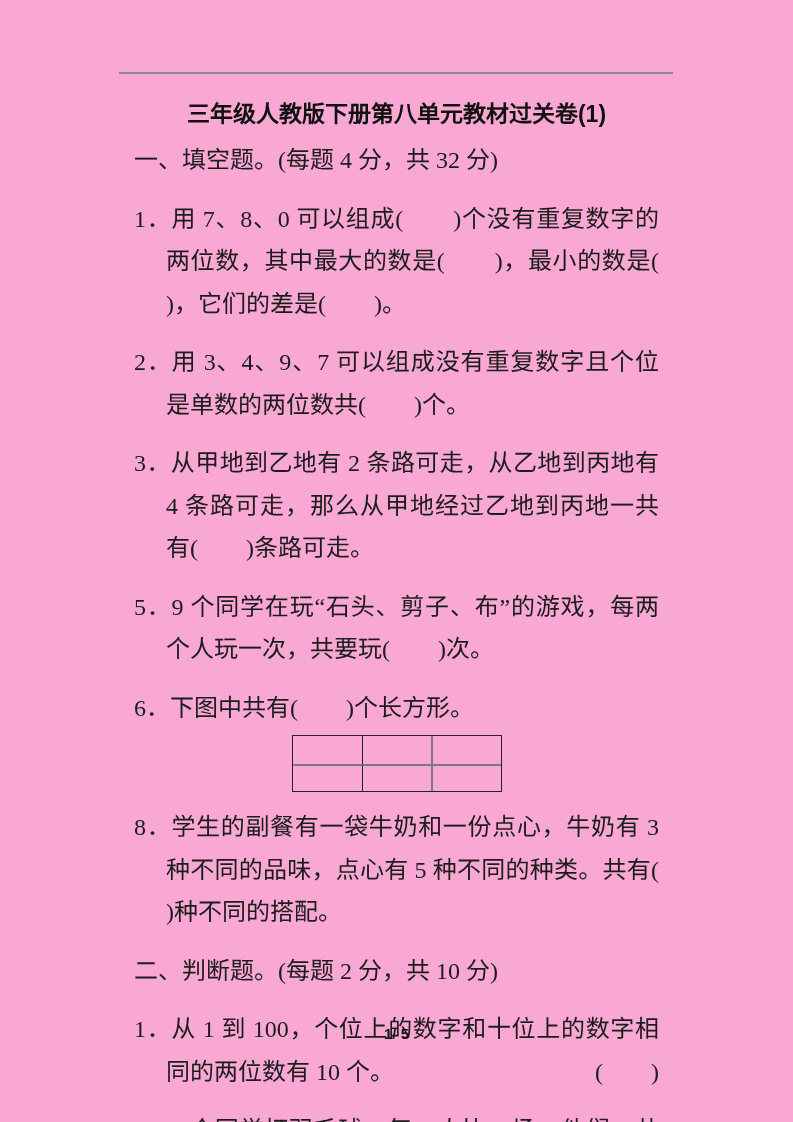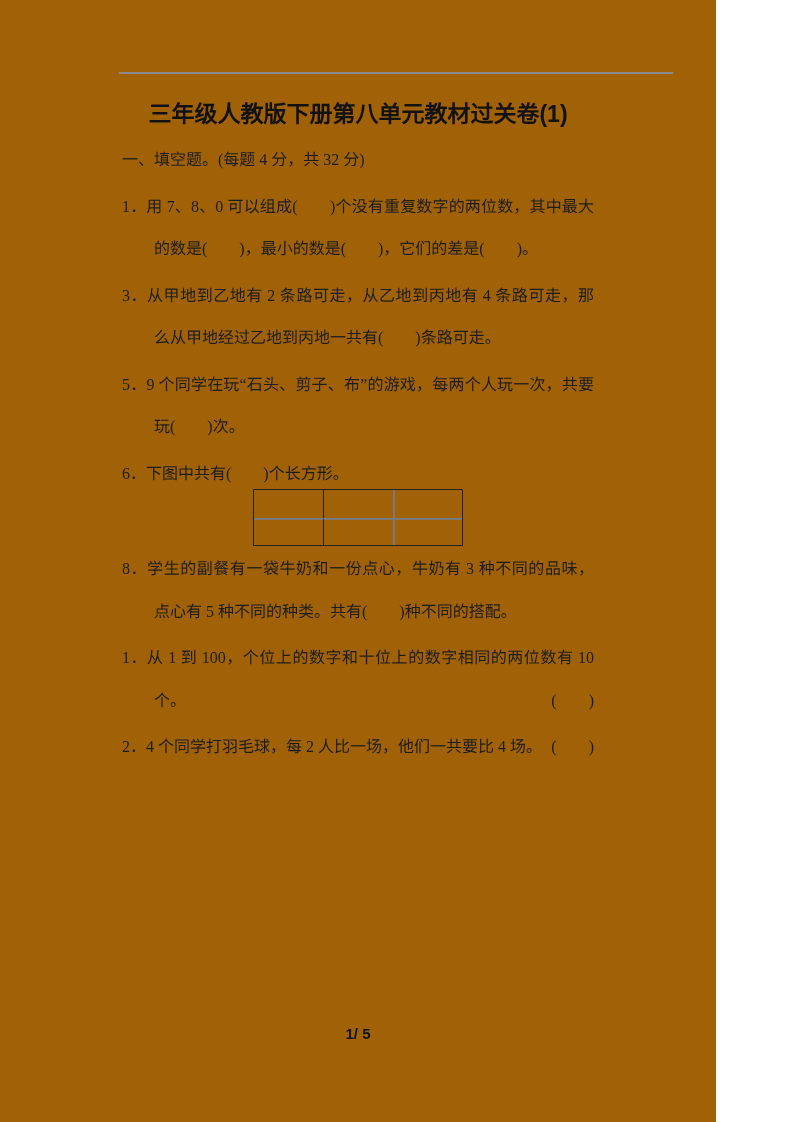--- a/index.html
+++ b/index.html
@@ -1,35 +1,35 @@
 <!DOCTYPE html>
 <html lang="zh-CN" style="--rule: #8a8a8a; --text: #1c1c1c; --grid-line: #222222; --grid-line-thick: #7a7a7a;"><head>
 <meta charset="utf-8">
 <style>
   :root{
     --rule:#8a8a8a; --text:#1c1c1c; --grid-line:#222222; --grid-line-thick:#7a7a7a;
   }
   html,body{margin:0;padding:0;background:#ffffff;}
   .page{
-    position:relative; width:716px; height:1122px; background:#a16207;
+    position:relative; width:793px; height:1122px; background:#f9a8d4;
     overflow:hidden; font-family:"Liberation Serif","DejaVu Serif",serif;
     color:var(--text);
   }
   .top-rule{
     position:absolute; top:72px; left:119px; width:554px; height:2px;
     background:var(--rule);
   }
   .title{
     margin:97px 0 0 0; line-height:34px; text-align:center;
     font-family:"Liberation Sans","DejaVu Sans",sans-serif;
     font-weight:700; font-size:23px; color:#111;
   }
   .content{ padding:0 118px; }
   .content p{
-    margin:4px; font-size:16px; line-height:42.5px; text-align:justify;
+    margin:16px; font-size:24px; line-height:42.5px; text-align:justify;
     word-break:break-all;
   }
   .content p.first{ margin-top:8px; }
   .sec{ font-weight:normal; }
   .q{ padding-left:32px; text-indent:-32px; }
   .tf{ position:relative; }
   .tf .blank{ position:absolute; right:0; bottom:0; text-indent:0; }
   .grid{
     width:208px; height:55px; margin:-10px auto -2px auto;
     display:grid; grid-template-columns:repeat(3,1fr); grid-template-rows:repeat(2,1fr);
@@ -53,40 +53,42 @@
   <div class="top-rule"></div>
 
   <h1 class="title">三年级人教版下册第八单元教材过关卷(1)</h1>
 
   <div class="content">
 
     <p class="sec first">一、填空题。(每题 4 分，共 32 分)</p>
 
     <p class="q"><span class="qnum">1．</span><span>用 7、8、0 可以组成(　　)个没有重复数字的两位数，其中最大的数是(　　)，最小的数是(　　)，它们的差是(　　)。</span></p>
 
+    <p class="q"><span class="qnum">2．</span><span>用 3、4、9、7 可以组成没有重复数字且个位是单数的两位数共(　　)个。</span></p>
 
     <p class="q"><span class="qnum">3．</span><span>从甲地到乙地有 2 条路可走，从乙地到丙地有 4 条路可走，那么从甲地经过乙地到丙地一共有(　　)条路可走。</span></p>
 
 
     <p class="q"><span class="qnum">5．</span><span>9 个同学在玩“石头、剪子、布”的游戏，每两个人玩一次，共要玩(　　)次。</span></p>
 
     <p class="q"><span class="qnum">6．</span><span>下图中共有(　　)个长方形。</span></p>
 
     <div class="grid">
         <div></div>
         <div></div>
         <div></div>
         <div></div>
         <div></div>
         <div></div>
       </div>
 
 
     <p class="q"><span class="qnum">8．</span><span>学生的副餐有一袋牛奶和一份点心，牛奶有 3 种不同的品味，点心有 5 种不同的种类。共有(　　)种不同的搭配。</span></p>
 
+    <p class="sec">二、判断题。(每题 2 分，共 10 分)</p>
 
     <p class="q tf"><span class="qnum">1．</span><span>从 1 到 100，个位上的数字和十位上的数字相同的两位数有 10 个。</span><span class="blank">(　　)</span></p>
 
     <p class="q tf"><span class="qnum">2．</span><span>4 个同学打羽毛球，每 2 人比一场，他们一共要比 4 场。</span><span class="blank">(　　)</span></p>
 
   </div>
 
   <div class="pagenum">1/ 5</div>
 
 </div>

